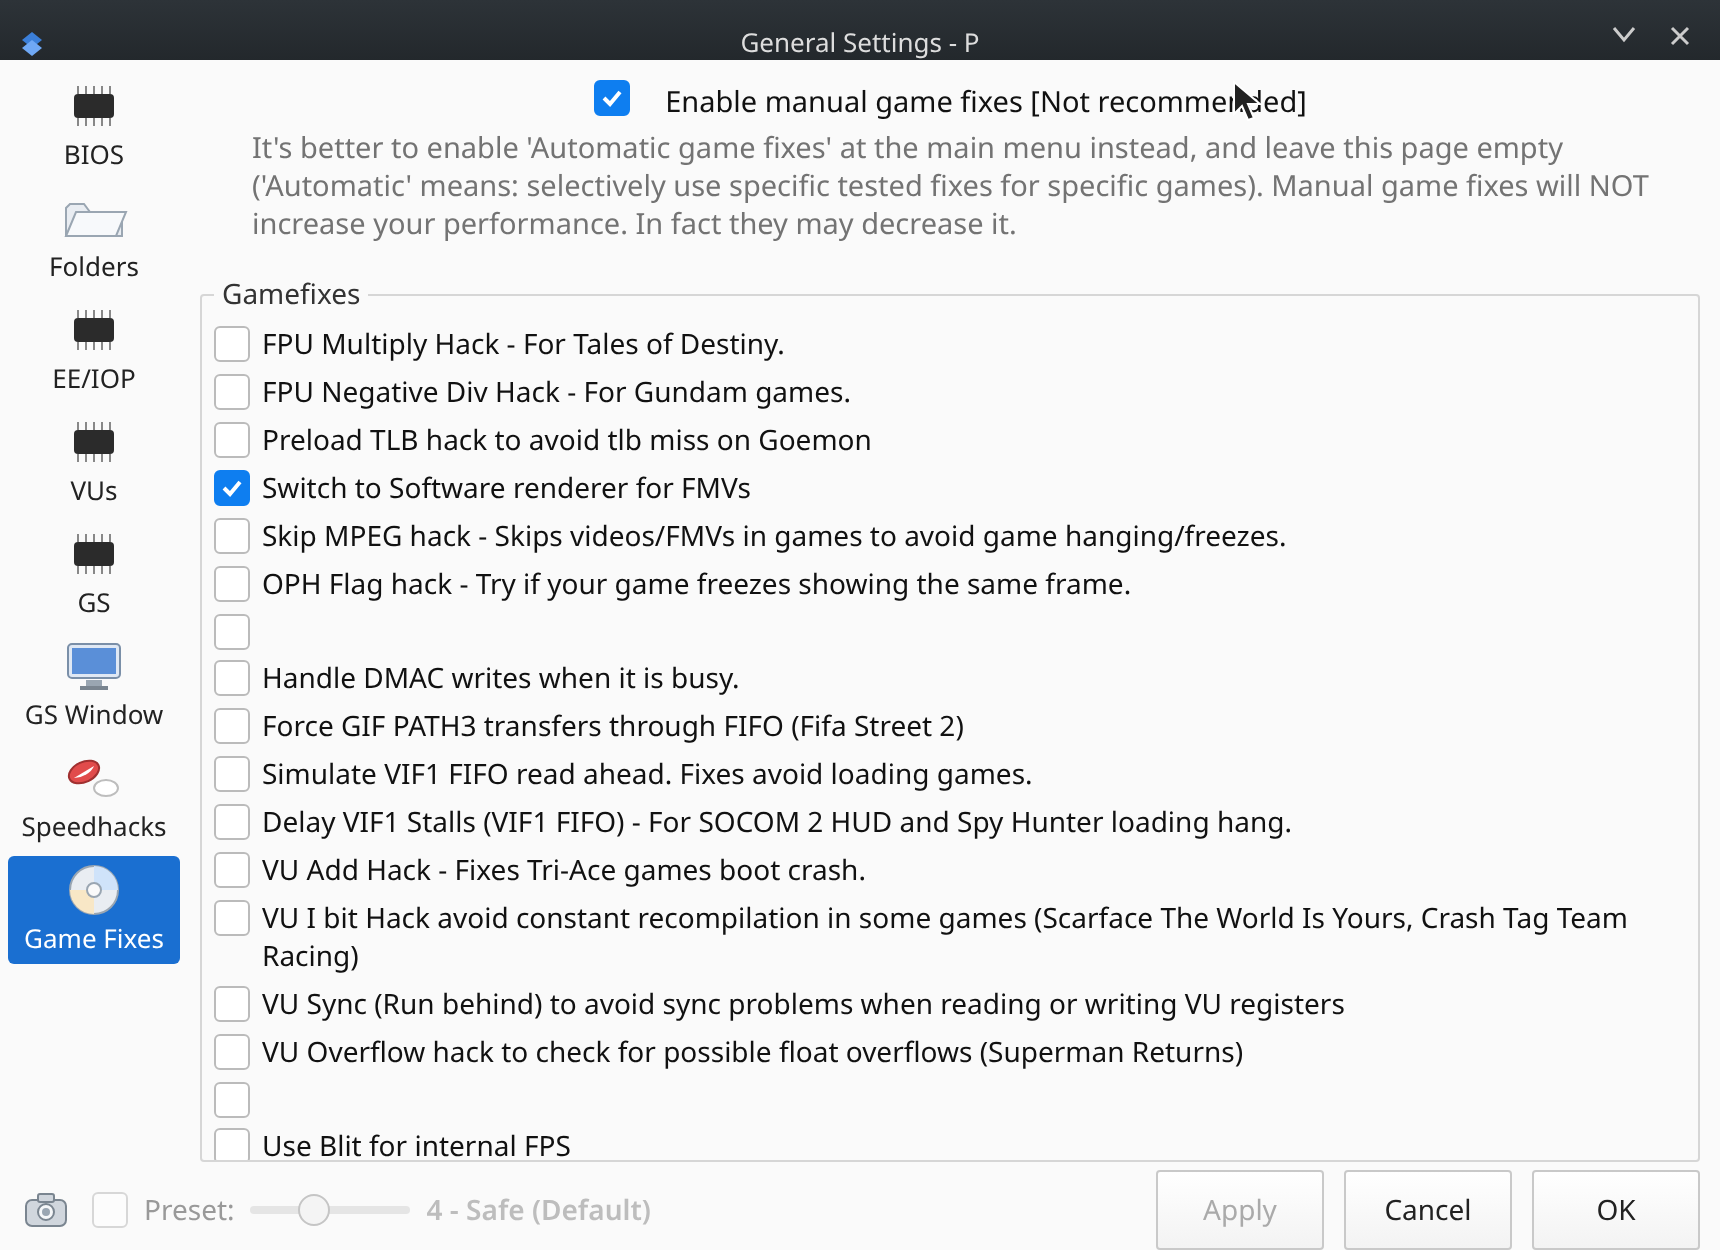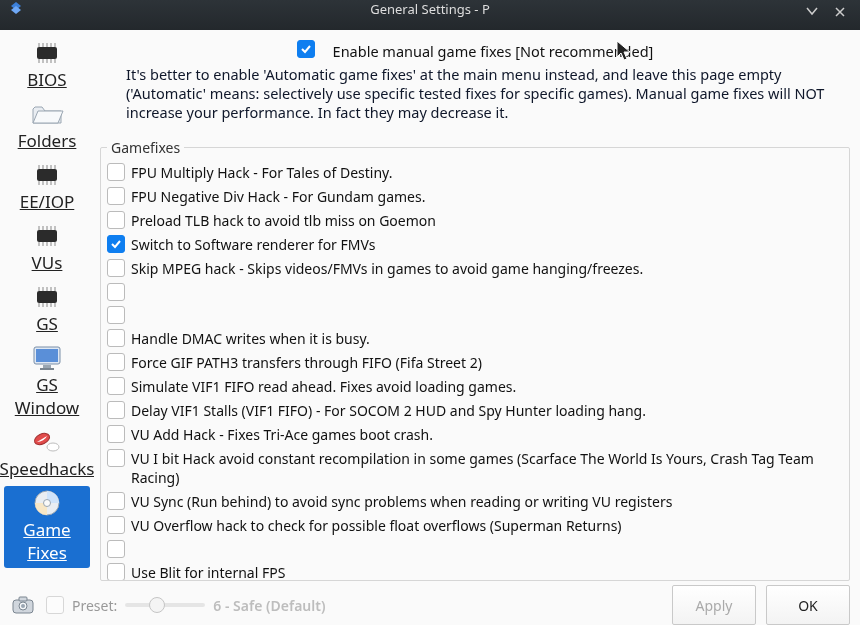--- a/index.html
+++ b/index.html
@@ -9,21 +9,21 @@
     font-family: "Segoe UI", "Noto Sans", Arial, sans-serif;
     font-size: 14px;
     color: #222; background: #fff;
     display: flex; flex-direction: column;
     overflow: hidden;
   }
   .titlebar {
     height: 30px;
     background: linear-gradient(#2d3338, #23282c);
     color: #e6e6e6;
-    display: flex; align-items: flex-start;
+    display: flex; align-items: flex-end;
     padding: 0 8px;
     user-select: none;
   }
   .titlebar .app-icon {
     width: 16px; height: 16px; margin-right: 8px;
     display: flex; align-items: center; justify-content: center;
   }
   .titlebar .title-text {
     flex: 0 0 auto;
     position: absolute;
@@ -60,23 +60,22 @@
   }
   .side-item.selected {
     background: #1a6fd1;
     color: #fff;
   }
   .side-item .side-icon {
     width: 34px; height: 30px;
     display: flex; align-items: center; justify-content: center;
   }
   .side-item .side-label {
-    font-size: 17px;
+    font-size: 13px;
     text-align: center;
-    text-decoration: underline;
   }
   .main {
     flex: 1;
     padding: 10px 10px 4px 6px;
     display: flex; flex-direction: column;
     min-height: 0;
     overflow: hidden;
   }
   .enable-row {
     display: flex; align-items: flex-start;
@@ -90,21 +89,21 @@
     background: #fff;
     display: inline-flex; align-items: center; justify-content: center;
     flex: 0 0 auto;
     cursor: pointer;
   }
   .chk.checked { background: #0e7ef0; border-color: #0e7ef0; color: #fff; }
   .chk.disabled { opacity: 0.55; cursor: default; }
   .chk svg { display: block; }
   .enable-label { font-size: 14.5px; color: #111; padding-top: 1px; }
   .desc {
-    color: #0f172a;
+    color: #737373;
     font-size: 14.5px;
     line-height: 1.3;
     padding-left: 26px;
     padding-right: 6px;
     margin-bottom: 16px;
   }
   fieldset.group {
     border: 1px solid #d6d6d6;
     border-radius: 2px;
     padding: 4px 6px 4px 6px;
@@ -370,20 +369,21 @@
               </svg>
             </span>
             <span class="fix-label">Switch to Software renderer for FMVs</span>
           </div>
           <div class="fix-row">
             <span class="chk"></span>
             <span class="fix-label">Skip MPEG hack - Skips videos/FMVs in games to avoid game hanging/freezes.</span>
           </div>
           <div class="fix-row">
             <span class="chk"></span>
+            <span class="fix-label">OPH Flag hack - Try if your game freezes showing the same frame.</span>
           </div>
           <div class="fix-row">
             <span class="chk"></span>
           </div>
           <div class="fix-row">
             <span class="chk"></span>
             <span class="fix-label">Handle DMAC writes when it is busy.</span>
           </div>
           <div class="fix-row">
             <span class="chk"></span>
@@ -436,26 +436,27 @@
     </svg>
   </span>
 
   <div class="preset-area">
     <span id="preset-chk" class="chk disabled"></span>
     <span class="preset-label">Preset:</span>
     <div class="slider">
       <div class="track"></div>
       <div class="thumb"></div>
     </div>
-    <span class="preset-value">6 - Safe (Default)</span>
+    <span class="preset-value">4 - Safe (Default)</span>
   </div>
 
   <span class="spacer"></span>
 
   <span class="btn disabled">Apply</span>
+  <span class="btn">Cancel</span>
   <span class="btn">OK</span>
 </div>
 
 <div class="cursor" style="left:616px; top:40px;">
   <svg width="16" height="22" viewBox="0 0 16 22">
     <path d="M1 1 L1 17 L5 13 L8 20 L11 19 L8 12 L14 12 Z" fill="#222" stroke="#fff" stroke-width="1"></path>
   </svg>
 </div>
 
 </body></html>

